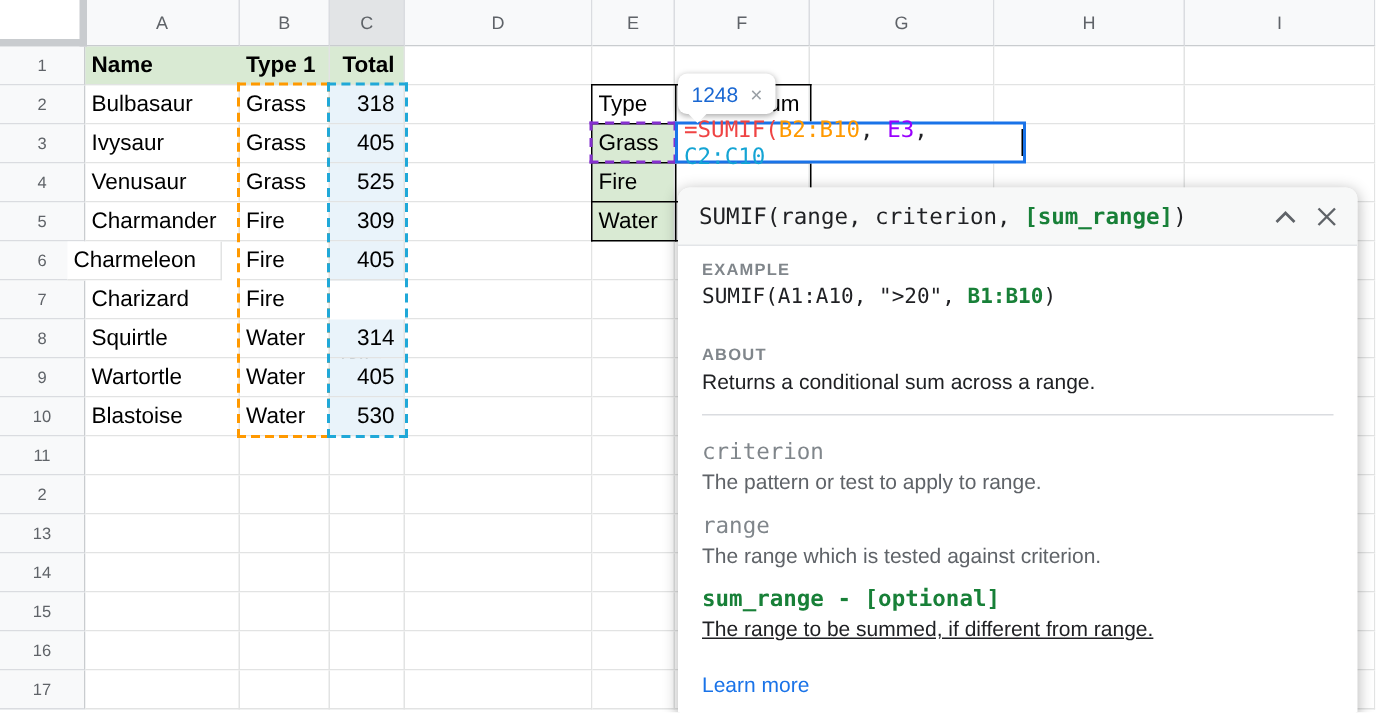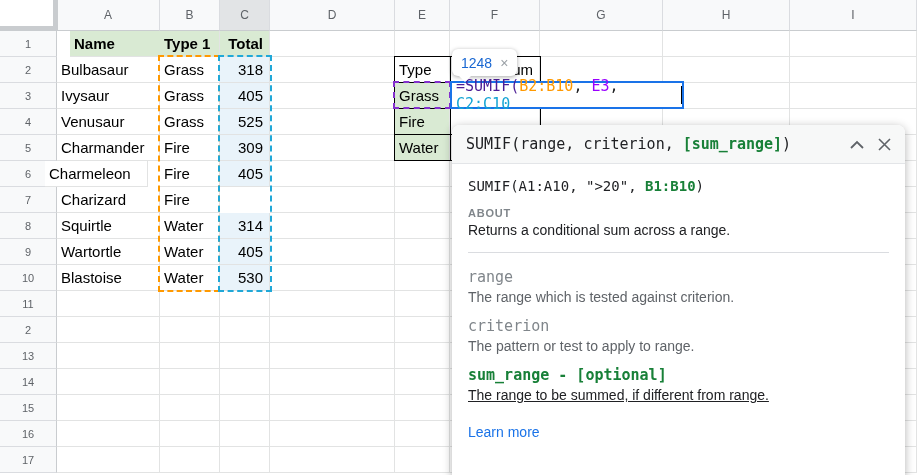--- a/index.html
+++ b/index.html
@@ -101,21 +101,21 @@
       <div class="rowhdr" style="top: 213px; height: 26px;">8</div>
       <div class="rowhdr" style="top: 239px; height: 26px;">9</div>
       <div class="rowhdr" style="top: 265px; height: 26px;">10</div>
       <div class="rowhdr" style="top: 291px; height: 26px;">11</div>
       <div class="rowhdr" style="top: 317px; height: 26px;">2</div>
       <div class="rowhdr" style="top: 343px; height: 26px;">13</div>
       <div class="rowhdr" style="top: 369px; height: 26px;">14</div>
       <div class="rowhdr" style="top: 395px; height: 26px;">15</div>
       <div class="rowhdr" style="top: 421px; height: 26px;">16</div>
       <div class="rowhdr" style="top: 447px; height: 26px;">17</div>
-      <div class="cell bold green txt" style="left: 70px; width: 124px; top: 31px;">Name</div>
+      <div class="cell bold green txt" style="left: 57px; width: 124px; top: 31px;">Name</div>
       <div class="cell bold green txt" style="left: 160px; width: 60px; top: 31px;">Type 1</div>
       <div class="cell bold green num" style="left: 220px; width: 50px; top: 31px;">Total</div>
       <div class="cell" style="left: 270px; width: 125px; top: 31px;"></div>
       <div class="cell" style="left: 395px; width: 55px; top: 31px;"></div>
       <div class="cell" style="left: 450px; width: 90px; top: 31px;"></div>
       <div class="cell" style="left: 540px; width: 123px; top: 31px;"></div>
       <div class="cell" style="left: 663px; width: 127px; top: 31px;"></div>
       <div class="cell" style="left: 790px; width: 127px; top: 31px;"></div>
       <div class="cell txt" style="left: 57px; width: 103px; top: 57px;">Bulbasaur</div>
       <div class="cell txt" style="left: 160px; width: 60px; top: 57px;">Grass</div>
@@ -272,21 +272,21 @@
   <div class="tline" style="left:450px; top:56px;  width:1px;  height:105px;"></div>
   <div class="tline" style="left:394px; top:82px;  width:147px; height:1px;"></div>
   <div class="tline" style="left:394px; top:108px; width:147px; height:1px;"></div>
   <div class="tline" style="left:394px; top:134px; width:147px; height:1px;"></div>
 
   <div class="dashed dash-orange" style="left:158px; top:55px; width:62px; height:237px;"></div>
   <div class="dashed dash-blue" style="left:218px; top:55px; width:54px; height:237px;"></div>
   <div class="dashed dash-purple" style="left:393px; top:81px; width:58px; height:28px;"></div>
 
   <div id="editor">
-    <span id="formula-text"><span style="color: #4c1d95;">=SUMIF(</span><span style="color: rgb(255, 153, 0);">B2:B10</span><span style="color: rgb(32, 33, 36);">, </span><span style="color: rgb(153, 0, 255);">E3</span><span style="color: rgb(32, 33, 36);">, </span><span style="color: rgb(20, 164, 212);">C2:C10</span></span>
+    <span id="formula-text"><span style="color: #ef4444;">=SUMIF(</span><span style="color: rgb(255, 153, 0);">B2:B10</span><span style="color: rgb(32, 33, 36);">, </span><span style="color: rgb(153, 0, 255);">E3</span><span style="color: rgb(32, 33, 36);">, </span><span style="color: rgb(20, 164, 212);">C2:C10</span></span>
     <span class="caret"></span>
   </div>
 
   <div id="chip">
     <span class="val">1248</span>
     <span class="x">×</span>
     <span class="ptr"></span>
   </div>
 
   <div id="help">
@@ -295,31 +295,32 @@
       <span class="icons">
         <svg width="14" height="9" viewBox="0 0 14 9">
             <polyline points="1,8 7,2 13,8" fill="none" stroke="#5f6368" stroke-width="1.8"></polyline>
           </svg>
         <svg width="13" height="13" viewBox="0 0 13 13">
             <path d="M1 1 L12 12 M12 1 L1 12" stroke="#5f6368" stroke-width="1.6"></path>
           </svg>
       </span>
     </div>
     <div class="bd">
+      <div class="seclabel">EXAMPLE</div>
       <div class="mono14" style="margin-top:4px;"><span>SUMIF(A1:A10, "&gt;20", </span><span class="grn">B1:B10</span><span>)</span></div>
-      <div class="seclabel" style="margin-top:13px;">ABOUT</div>
+      <div class="seclabel" style="margin-top:25px;">ABOUT</div>
       <div class="about" style="margin-top:3px;">Returns a conditional sum across a range.</div>
       <hr>
       <div class="param">
+        <div class="pname">criterion</div>
+        <div class="pdesc">The pattern or test to apply to range.</div>
+      </div>
+      <div class="param">
         <div class="pname">range</div>
         <div class="pdesc">The range which is tested against criterion.</div>
-      </div>
-      <div class="param">
-        <div class="pname">criterion</div>
-        <div class="pdesc">The pattern or test to apply to range.</div>
       </div>
       <div class="param active">
         <div class="pname">sum_range - [optional]</div>
         <div class="pdesc">The range to be summed, if different from range.</div>
       </div>
       <span class="learn">Learn more</span>
     </div>
   </div>
 
 </div>

